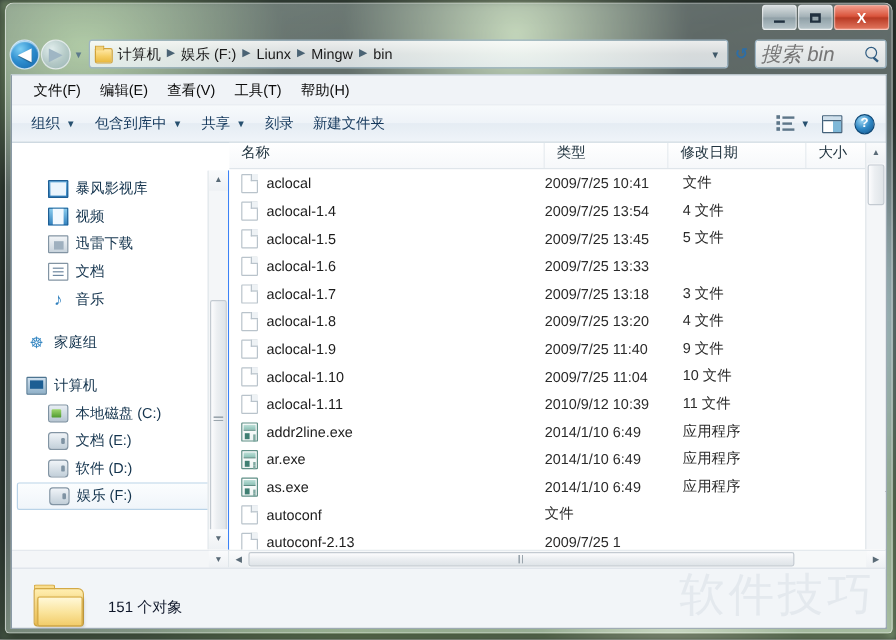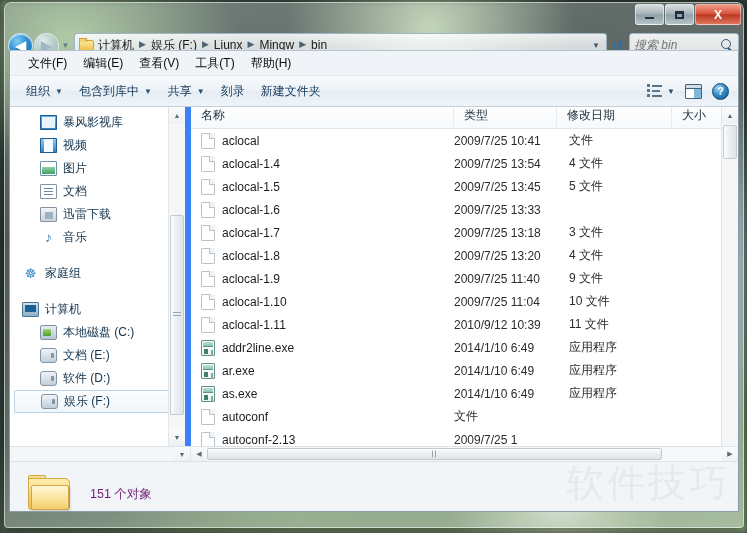--- a/index.html
+++ b/index.html
@@ -141,38 +141,38 @@
     width: 22px; flex: none; text-align: center;
     color: #2c6ea8; font-size: 13px; font-weight: bold;
   }
   #searchbox {
     width: 110px; flex: none; height: 24px; margin-right: 5px;
     background: linear-gradient(180deg, rgba(255,255,255,.9) 0%, rgba(246,250,252,.82) 100%);
     border: 1px solid #9db5c4; border-radius: 3px;
     display: flex; align-items: center; padding: 0 4px;
   }
   #searchbox .ph {
-    flex: 1; font-size: 12px; color: #767676; font-style: italic;
+    flex: 1; font-size: 17px; color: #767676; font-style: italic;
     overflow: hidden; white-space: nowrap;
   }
   .mag {
     width: 13px; height: 13px; flex: none; position: relative;
   }
   .mag:before {
     content:""; position:absolute; left:0; top:0; width:8px; height:8px;
     border: 1.6px solid #2f5b80; border-radius: 50%;
   }
   .mag:after {
     content:""; position:absolute; left:7px; top:8px; width:5px; height:1.8px;
     background: #2f5b80; transform: rotate(42deg); transform-origin: left center;
   }
 
   
   #client {
-    position: absolute; left: 5px; top: 48px; width: 730px; height: 462px;
+    position: absolute; left: 5px; top: 60px; width: 730px; height: 462px;
     background: #ffffff;
     border: 1px solid #8a9aa6;
     border-top: 1px solid #b5c4ce;
     overflow: hidden;
   }
 
   
   #menubar {
     height: 25px; background: #f0f3f7;
     display: flex; align-items: center; padding-left: 10px;
@@ -221,22 +221,23 @@
     border: 1px solid #0f4876;
   }
 
   
   #split { display: flex; height: 339px; }
 
   
   #navpane {
     width: 181px; flex: none; position: relative;
     background: #ffffff;
-    border-right: 6px solid #3b82f6;
+    border-right: 1px solid #3b82f6;
     overflow: hidden;
+    margin-top: 23px;
   }
   #navlist { padding-top: 4px; }
   .navitem {
     height: 23px; display: flex; align-items: center;
     padding-left: 26px; gap: 6px; font-size: 12px; color: #13334d;
     white-space: nowrap; position: relative;
   }
   .navitem.top { padding-left: 12px; font-weight: normal; }
   .navitem.child { padding-left: 30px; }
   .navitem.selected {
@@ -391,21 +392,21 @@
     position:absolute; left:0; top:0px; width: 18px; height: 5px;
     background:#f9dd8e; border:1px solid #d3a945; border-bottom:none;
     border-radius: 2px 2px 0 0;
   }
   .status-folder .front {
     position:absolute; left:3px; top:10px; width: 38px; height: 25px;
     background: linear-gradient(180deg,#fff8d8 0%, #fae39a 55%, #f2cd6b 100%);
     border: 1px solid #d3a945; border-radius: 2px;
     box-shadow: 1px 2px 3px rgba(0,0,0,.18);
   }
-  #statustext { font-size: 12.5px; color: #701a75; text-align: center; }
+  #statustext { font-size: 12.5px; color: #0f172a; text-align: center; }
   #watermark {
     position: absolute; right: 8px; top: -4px;
     font-size: 38px; color: #e4e9ee; letter-spacing: 3px;
     font-family: "DejaVu Sans", sans-serif;
     white-space: nowrap;
   }
 </style>
 </head>
 <body>
 
@@ -513,30 +514,26 @@
         <div id="navlist">
           <div class="navitem child">
             <span class="nav-ico ni-film"></span>
             <span>暴风影视库</span>
           </div>
           <div class="navitem child">
             <span class="nav-ico ni-film2"></span>
             <span>视频</span>
           </div>
           <div class="navitem child">
-            <span class="nav-ico ni-pic"></span>
-            <span>图片</span>
+            <span class="nav-ico ni-dl"></span>
+            <span>迅雷下载</span>
           </div>
           <div class="navitem child">
             <span class="nav-ico ni-doc"></span>
             <span>文档</span>
-          </div>
-          <div class="navitem child">
-            <span class="nav-ico ni-dl"></span>
-            <span>迅雷下载</span>
           </div>
           <div class="navitem child">
             <span class="nav-ico ni-music">♪</span>
             <span>音乐</span>
           </div>
 
           <div class="navgap"></div>
 
           <div class="navitem top">
             <span class="nav-ico ni-home">☸</span>

